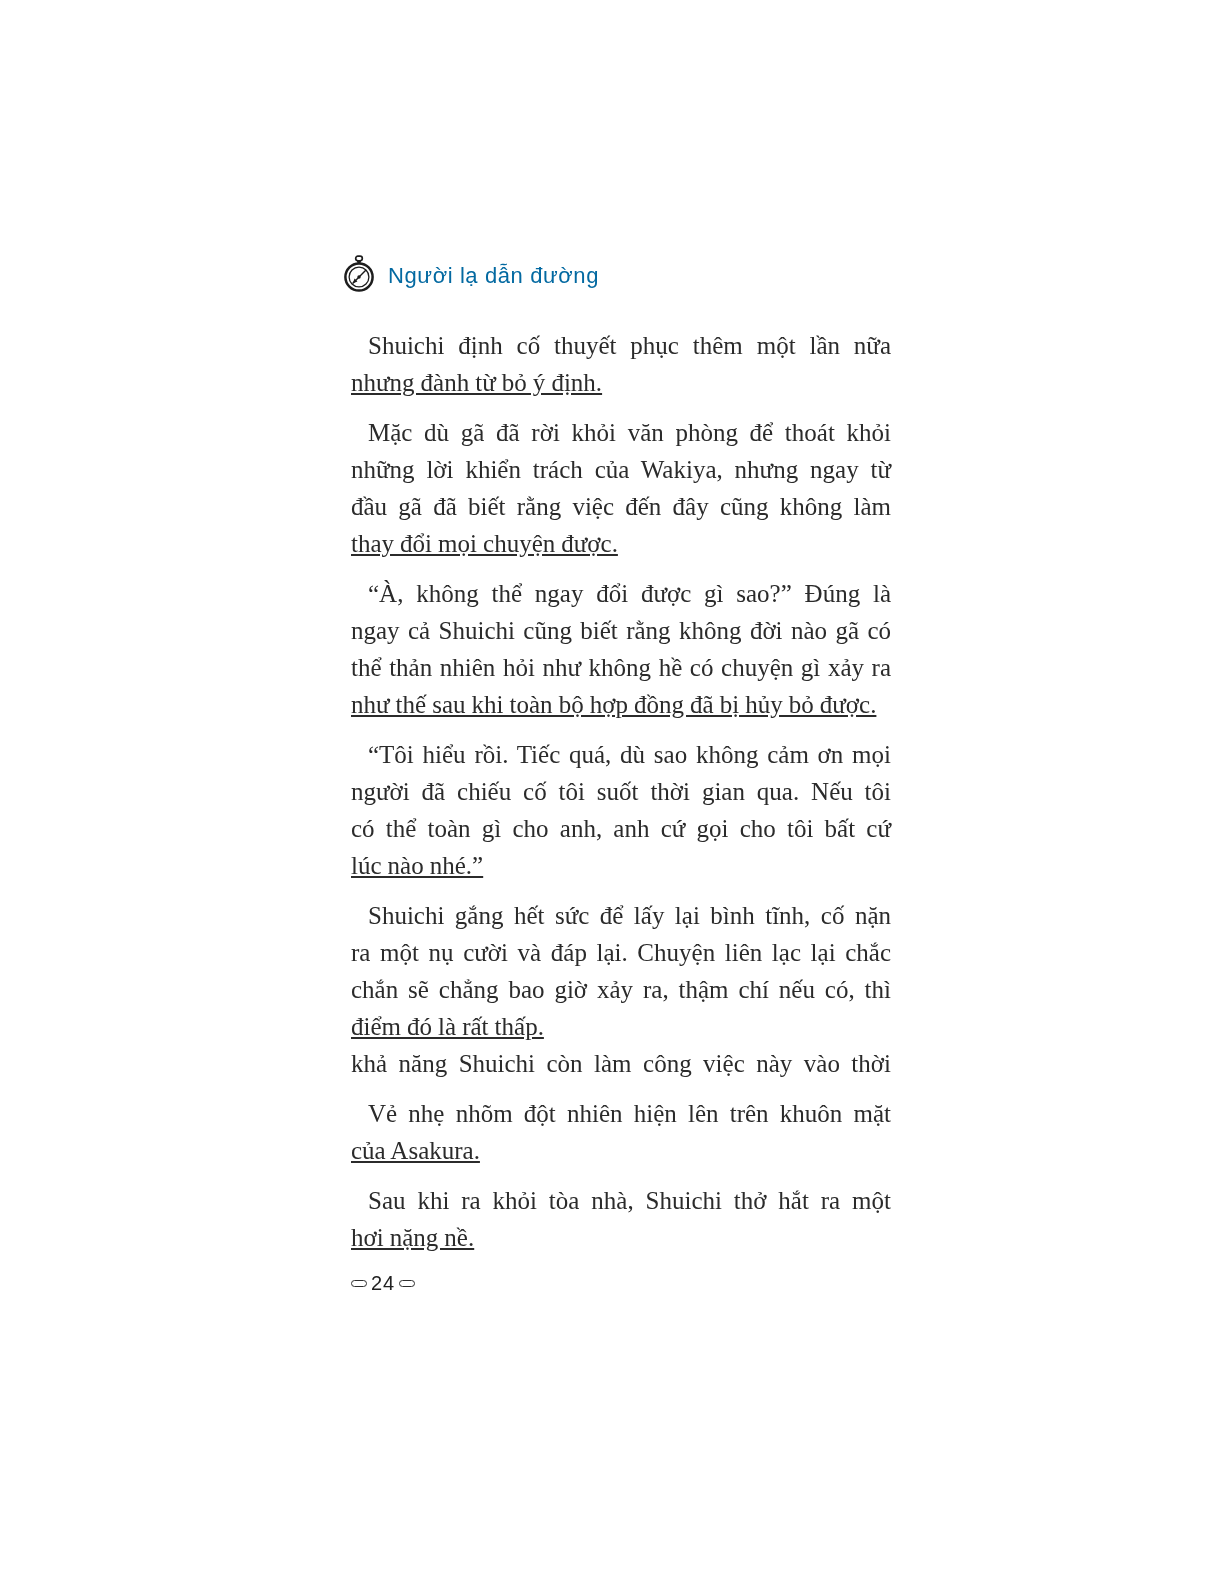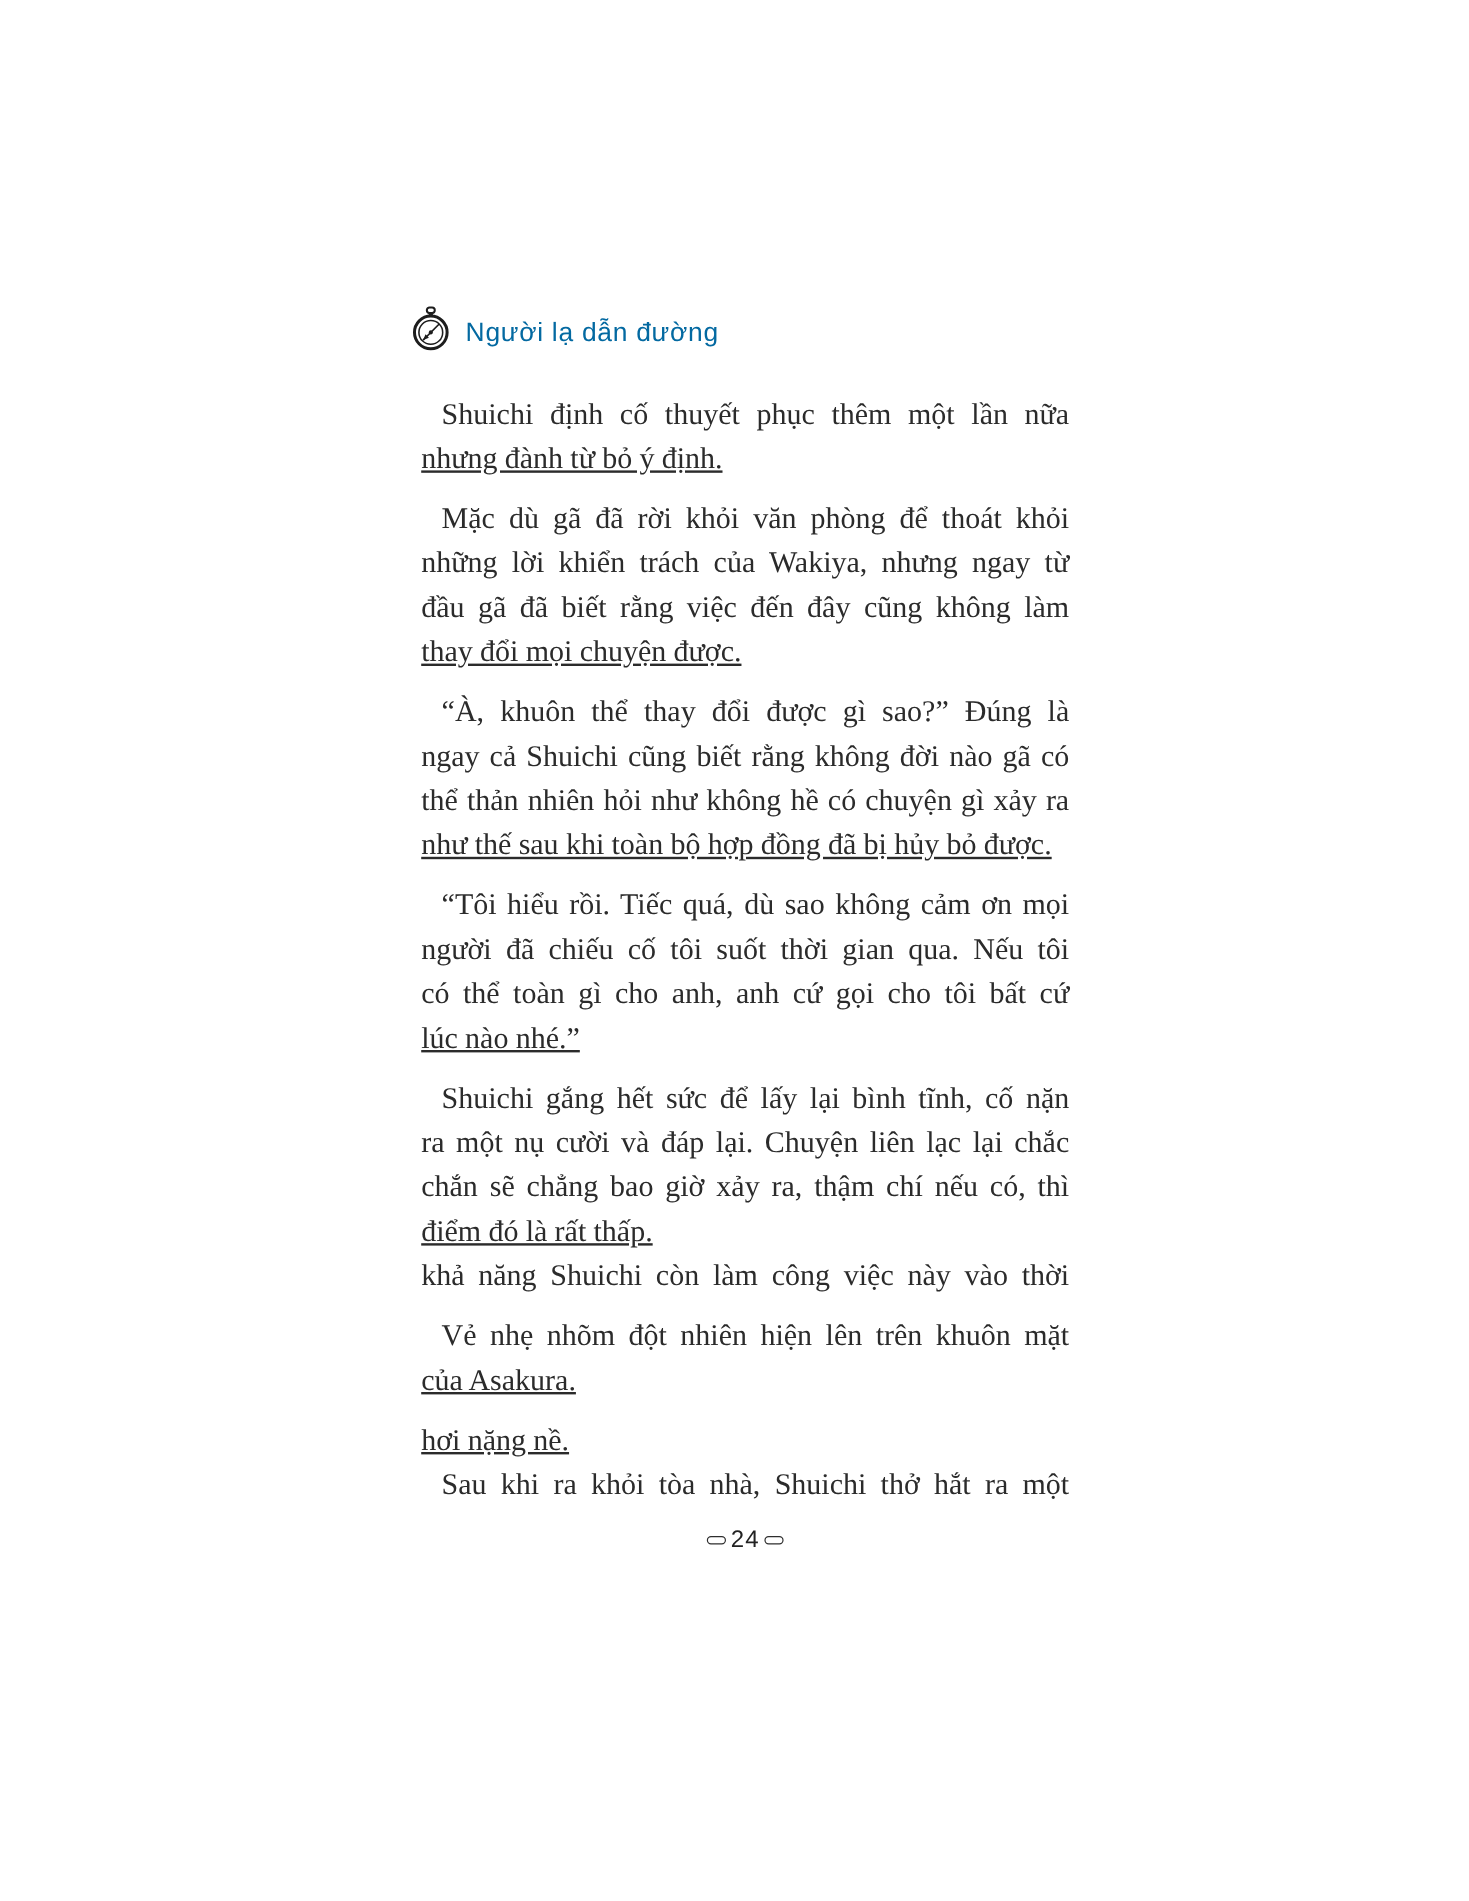--- a/index.html
+++ b/index.html
@@ -26,21 +26,21 @@
     font-size: 25px; line-height: 37px;
     color: #2b2b2b;
   }
   .paragraph { margin: 0 0 13px 0; }
   .line { text-align: justify; text-align-last: justify; word-spacing: -0.2px; }
   .line.first { text-indent: 17px; }
   .line.last { text-align-last: left; text-decoration: underline; }
 
   .page-footer {
     position: absolute; left: 351px; top: 1272px; width: 540px;
-    display: flex; align-items: center; justify-content: center; gap: 4px;
+    display: flex; align-items: center; gap: 4px;
   }
   .ornament {
     width: 16px; height: 7px;
     border: 1.8px solid #2e2e2e;
     border-radius: 3.5px;
     box-sizing: border-box;
   }
   .page-number {
     font-family: "Liberation Sans", "DejaVu Sans", sans-serif;
     font-size: 20px; font-weight: 500; color: #222222; letter-spacing: 1px;
@@ -71,21 +71,21 @@
       <div class="line first">Shuichi định cố thuyết phục thêm một lần nữa</div>
       <div class="line last">nhưng đành từ bỏ ý định.</div>
     </div>
     <div class="paragraph">
       <div class="line first">Mặc dù gã đã rời khỏi văn phòng để thoát khỏi</div>
       <div class="line">những lời khiển trách của Wakiya, nhưng ngay từ</div>
       <div class="line">đầu gã đã biết rằng việc đến đây cũng không làm</div>
       <div class="line last">thay đổi mọi chuyện được.</div>
     </div>
     <div class="paragraph">
-      <div class="line first">“À, khuôn thể thay đổi được gì sao?” Đúng là</div>
+      <div class="line first">“À, không thể ngay đổi được gì sao?” Đúng là</div>
       <div class="line">ngay cả Shuichi cũng biết rằng không đời nào gã có</div>
       <div class="line">thể thản nhiên hỏi như không hề có chuyện gì xảy ra</div>
       <div class="line last">như thế sau khi toàn bộ hợp đồng đã bị hủy bỏ được.</div>
     </div>
     <div class="paragraph">
       <div class="line first">“Tôi hiểu rồi. Tiếc quá, dù sao không cảm ơn mọi</div>
       <div class="line">người đã chiếu cố tôi suốt thời gian qua. Nếu tôi</div>
       <div class="line">có thể toàn gì cho anh, anh cứ gọi cho tôi bất cứ</div>
       <div class="line last">lúc nào nhé.”</div>
     </div>
@@ -94,22 +94,22 @@
       <div class="line">ra một nụ cười và đáp lại. Chuyện liên lạc lại chắc</div>
       <div class="line">chắn sẽ chẳng bao giờ xảy ra, thậm chí nếu có, thì</div>
       <div class="line last">điểm đó là rất thấp.</div>
       <div class="line">khả năng Shuichi còn làm công việc này vào thời</div>
     </div>
     <div class="paragraph">
       <div class="line first">Vẻ nhẹ nhõm đột nhiên hiện lên trên khuôn mặt</div>
       <div class="line last">của Asakura.</div>
     </div>
     <div class="paragraph">
+      <div class="line first">Sau khi ra khỏi tòa nhà, Shuichi thở hắt ra một</div>
       <div class="line last">hơi nặng nề.</div>
-      <div class="line first">Sau khi ra khỏi tòa nhà, Shuichi thở hắt ra một</div>
     </div>
   </main>
 
 <footer class="page-footer">
   <span class="ornament"></span>
   <span class="page-number">24</span>
   <span class="ornament"></span>
 </footer>
 
 </body></html>

